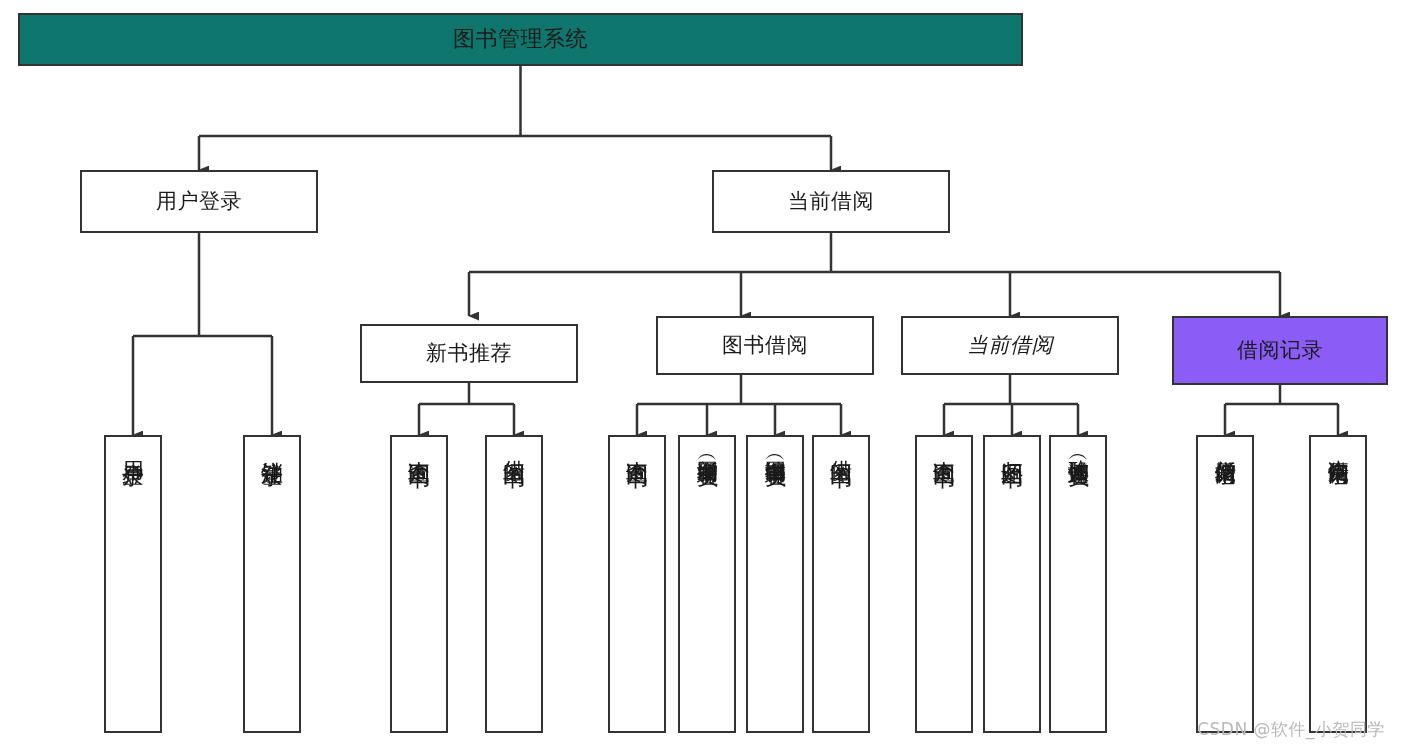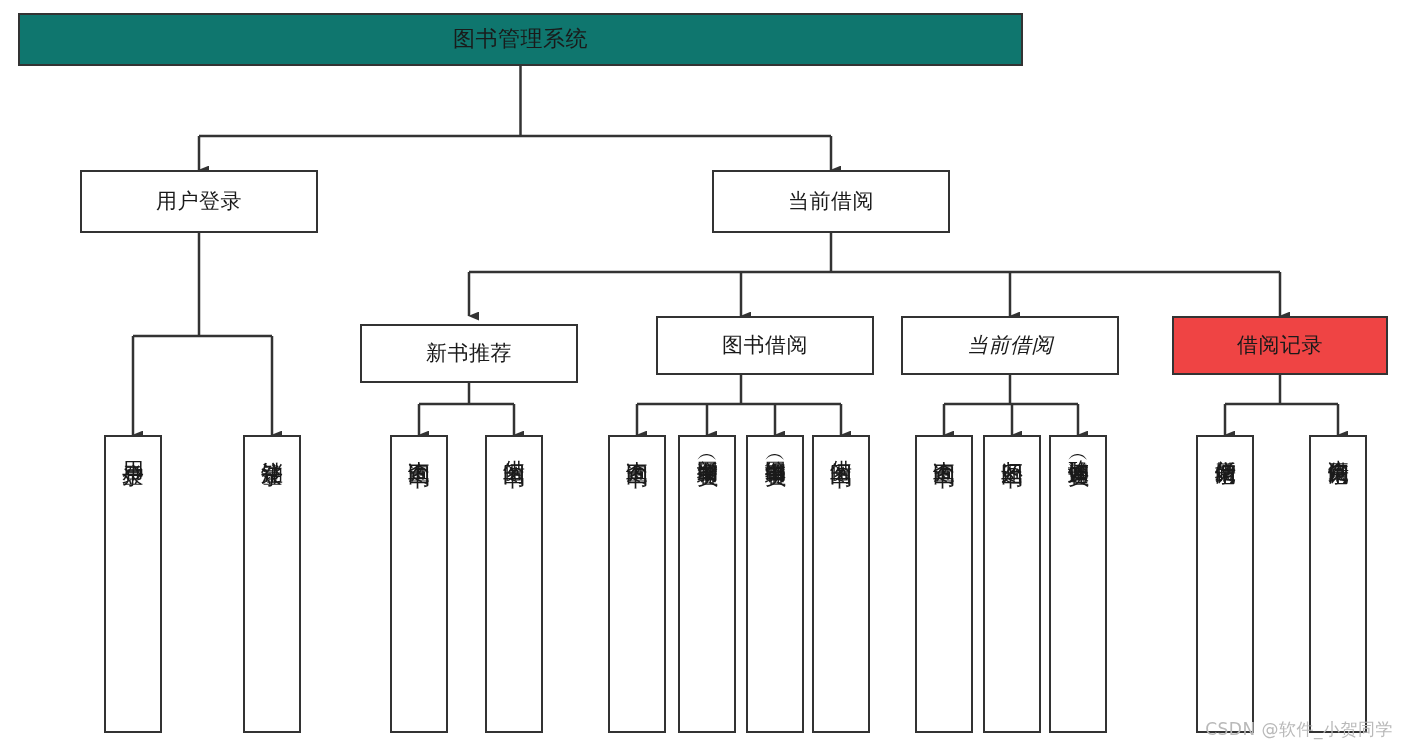--- a/index.html
+++ b/index.html
@@ -63,21 +63,21 @@
     letter-spacing: 2px;
     white-space: nowrap;
     margin: 0 auto;
   }
   .node.vert.tall-text .node-label {
     font-size: 21px;
     letter-spacing: 1px;
   }
   #watermark {
     position: absolute;
-    right: 12px;
+    right: 20px;
     bottom: 6px;
     font-size: 17px;
     color: #b9b9b9;
     font-family: "DejaVu Sans", "Liberation Sans", sans-serif;
     letter-spacing: 0.5px;
     white-space: nowrap;
     user-select: none;
   }
 </style>
 </head>
@@ -140,21 +140,21 @@
       </div>
       <div class="node horiz" style="left: 360px; top: 324px; width: 218px; height: 59px; border-color: rgb(51, 51, 51); background: rgb(255, 255, 255);">
         <span class="node-label">新书推荐</span>
       </div>
       <div class="node horiz" style="left: 632px; top: 316px; width: 218px; height: 59px; border-color: rgb(51, 51, 51); background: rgb(255, 255, 255); margin-left: 24px;">
         <span class="node-label">图书借阅</span>
       </div>
       <div class="node horiz" style="left: 901px; top: 316px; width: 218px; height: 59px; border-color: rgb(51, 51, 51); background: rgb(255, 255, 255); font-style: italic;">
         <span class="node-label">当前借阅</span>
       </div>
-      <div class="node horiz" style="left: 1172px; top: 316px; width: 216px; height: 59px; border-color: rgb(51, 51, 51); background: #ef4444;">
+      <div class="node horiz" style="left: 1172px; top: 316px; width: 216px; height: 69px; border-color: rgb(51, 51, 51); background: #8b5cf6;">
         <span class="node-label">借阅记录</span>
       </div>
       <div class="node vert" style="left: 104px; top: 435px; width: 58px; height: 298px; border-color: rgb(51, 51, 51); background: rgb(255, 255, 255);">
         <span class="node-label">用户登录</span>
       </div>
       <div class="node vert" style="left: 243px; top: 435px; width: 58px; height: 298px; border-color: rgb(51, 51, 51); background: rgb(255, 255, 255);">
         <span class="node-label">注销登录</span>
       </div>
       <div class="node vert" style="left: 390px; top: 435px; width: 58px; height: 298px; border-color: rgb(51, 51, 51); background: rgb(255, 255, 255);">
         <span class="node-label">查询图书</span>

